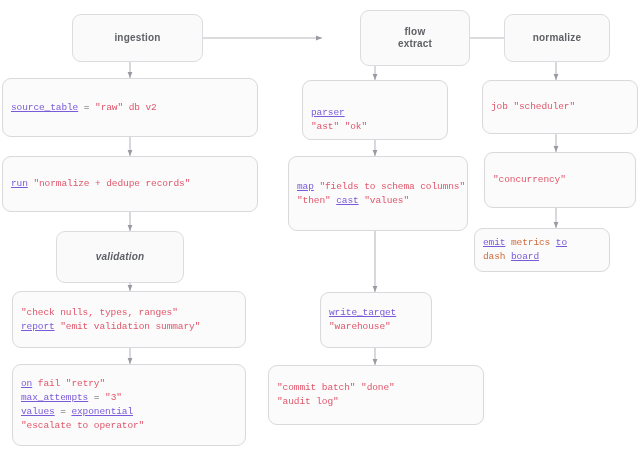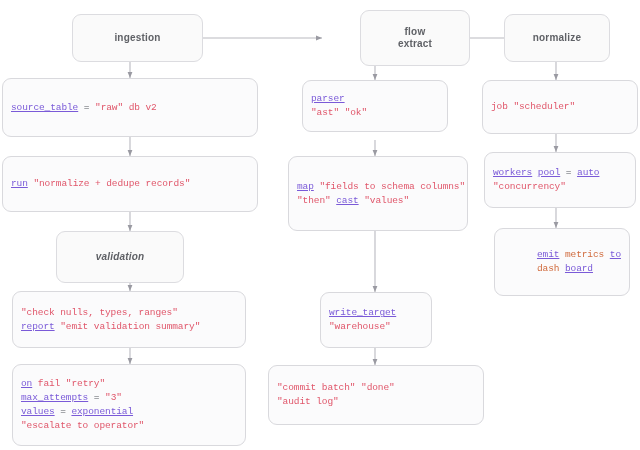--- a/index.html
+++ b/index.html
@@ -150,21 +150,21 @@
 
   <div class="node" style="left:12px; top:364px; width:234px; height:82px;">
     <div class="code-lines">
         <div class="code-line"><span class="kw">on</span><span class="pln"> </span><span class="str">fail</span><span class="pln">  </span><span class="str">"retry"</span></div>
         <div class="code-line"><span class="kw">max_attempts</span><span class="pln"> = </span><span class="str">"3"</span></div>
         <div class="code-line"><span class="kw">values</span><span class="pln"> = </span><span class="kw">exponential</span></div>
         <div class="code-line"><span class="str">"escalate to operator"</span></div>
       </div>
   </div>
 
-  <div class="node" style="left:302px; top:80px; width:146px; height:52px;">
+  <div class="node" style="left:302px; top:80px; width:146px; height:60px;justify-content:flex-end;">
     <div class="code-lines">
         <div class="code-line"><span class="kw">parser</span></div>
         <div class="code-line"><span class="str">"ast"</span><span class="pln">   </span><span class="str">"ok"</span></div>
       </div>
   </div>
 
   <div class="node" style="left:288px; top:156px; width:180px; height:75px;">
     <div class="code-lines">
         <div class="code-line"><span class="kw">map</span><span class="pln"> </span><span class="str">"fields to schema columns"</span></div>
         <div class="code-line"><span class="str">"then"</span><span class="pln">  </span><span class="kw">cast</span><span class="pln"> </span><span class="str">"values"</span></div>
@@ -186,25 +186,24 @@
   </div>
 
   <div class="node" style="left:482px; top:80px; width:156px; height:54px;">
     <div class="code-lines">
         <div class="code-line"><span class="str">job</span><span class="pln">  </span><span class="str">"scheduler"</span></div>
       </div>
   </div>
 
   <div class="node" style="left:484px; top:152px; width:152px; height:56px;">
     <div class="code-lines">
-        <div class="code-line"><span class="kw">workers</span><span class="pln"> </span><span class="kw">pool</span><span class="pln"> = </span><span class="kw">auto</span></div>
         <div class="code-line"><span class="str">"concurrency"</span></div>
       </div>
   </div>
 
-  <div class="node" style="left:494px; top:228px; width:136px; height:68px;align-items:flex-end;">
+  <div class="node" style="left:474px; top:228px; width:136px; height:44px;">
     <div class="code-lines">
         <div class="code-line"><span class="kw">emit</span><span class="pln"> </span><span class="num">metrics</span><span class="pln"> </span><span class="kw">to</span></div>
         <div class="code-line"><span class="num">dash</span><span class="pln">  </span><span class="kw">board</span></div>
       </div>
   </div>
 
 </div>
 
 </body></html>

